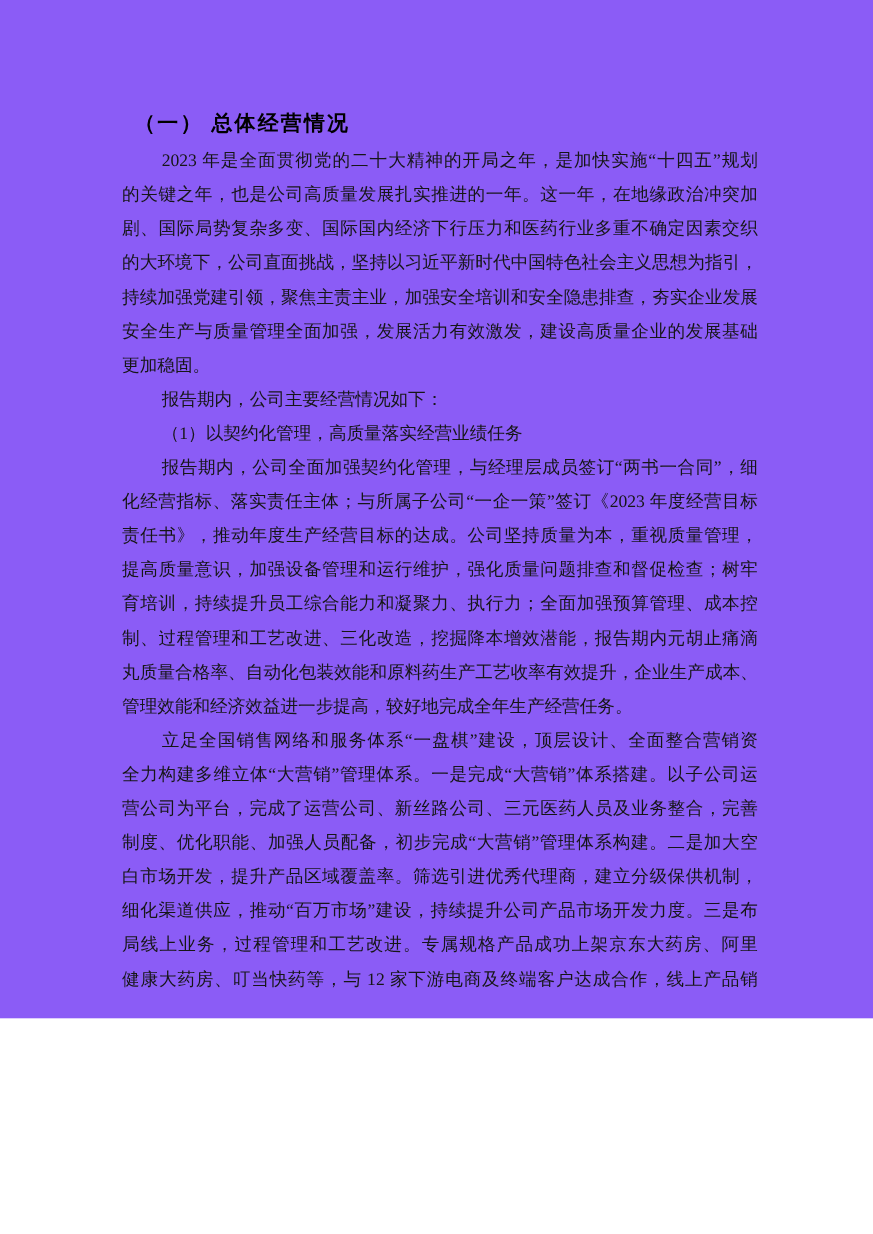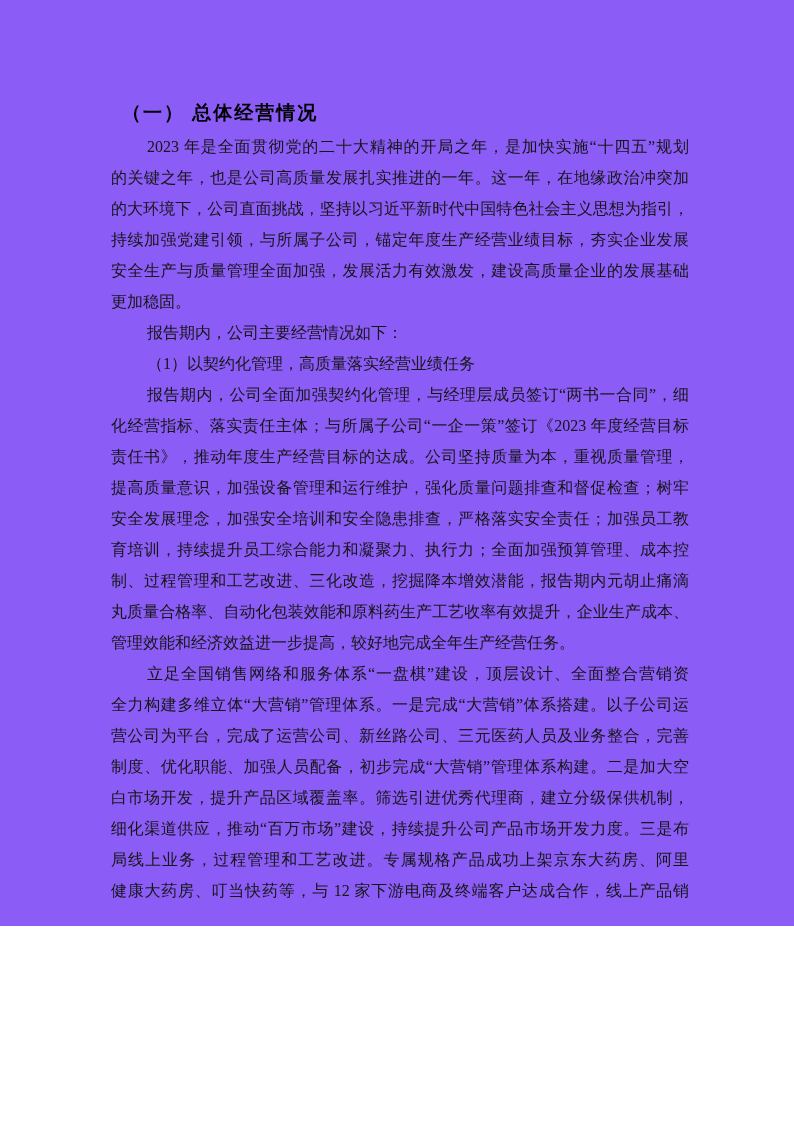--- a/index.html
+++ b/index.html
@@ -64,31 +64,31 @@
 </style>
 </head>
 <body>
 
 <div class="page">
   <div class="section-heading">（一） 总体经营情况</div>
 
   <div class="body-text">
       <div class="line indent">2023 年是全面贯彻党的二十大精神的开局之年，是加快实施“十四五”规划</div>
       <div class="line">的关键之年，也是公司高质量发展扎实推进的一年。这一年，在地缘政治冲突加</div>
+      <div class="line">剧、国际局势复杂多变、国际国内经济下行压力和医药行业多重不确定因素交织</div>
       <div class="line">的大环境下，公司直面挑战，坚持以习近平新时代中国特色社会主义思想为指引，</div>
-      <div class="line">持续加强党建引领，与所属子公司，锚定年度生产经营业绩目标，夯实企业发展</div>
+      <div class="line">持续加强党建引领，聚焦主责主业，加强安全培训和安全隐患排查，夯实企业发展</div>
       <div class="line">安全生产与质量管理全面加强，发展活力有效激发，建设高质量企业的发展基础</div>
       <div class="line no-justify">更加稳固。</div>
       <div class="line indent no-justify">报告期内，公司主要经营情况如下：</div>
       <div class="line indent no-justify">（1）以契约化管理，高质量落实经营业绩任务</div>
       <div class="line indent">报告期内，公司全面加强契约化管理，与经理层成员签订“两书一合同”，细</div>
       <div class="line">化经营指标、落实责任主体；与所属子公司“一企一策”签订《2023 年度经营目标</div>
       <div class="line">责任书》，推动年度生产经营目标的达成。公司坚持质量为本，重视质量管理，</div>
       <div class="line">提高质量意识，加强设备管理和运行维护，强化质量问题排查和督促检查；树牢</div>
-      <div class="line">安全发展理念，加强安全培训和安全隐患排查，严格落实安全责任；加强员工教</div>
       <div class="line">育培训，持续提升员工综合能力和凝聚力、执行力；全面加强预算管理、成本控</div>
       <div class="line">制、过程管理和工艺改进、三化改造，挖掘降本增效潜能，报告期内元胡止痛滴</div>
       <div class="line">丸质量合格率、自动化包装效能和原料药生产工艺收率有效提升，企业生产成本、</div>
       <div class="line no-justify">管理效能和经济效益进一步提高，较好地完成全年生产经营任务。</div>
       <div class="line indent">立足全国销售网络和服务体系“一盘棋”建设，顶层设计、全面整合营销资源，</div>
       <div class="line">全力构建多维立体“大营销”管理体系。一是完成“大营销”体系搭建。以子公司运</div>
       <div class="line">营公司为平台，完成了运营公司、新丝路公司、三元医药人员及业务整合，完善</div>
       <div class="line">制度、优化职能、加强人员配备，初步完成“大营销”管理体系构建。二是加大空</div>
       <div class="line">白市场开发，提升产品区域覆盖率。筛选引进优秀代理商，建立分级保供机制，</div>
       <div class="line">细化渠道供应，推动“百万市场”建设，持续提升公司产品市场开发力度。三是布</div>

